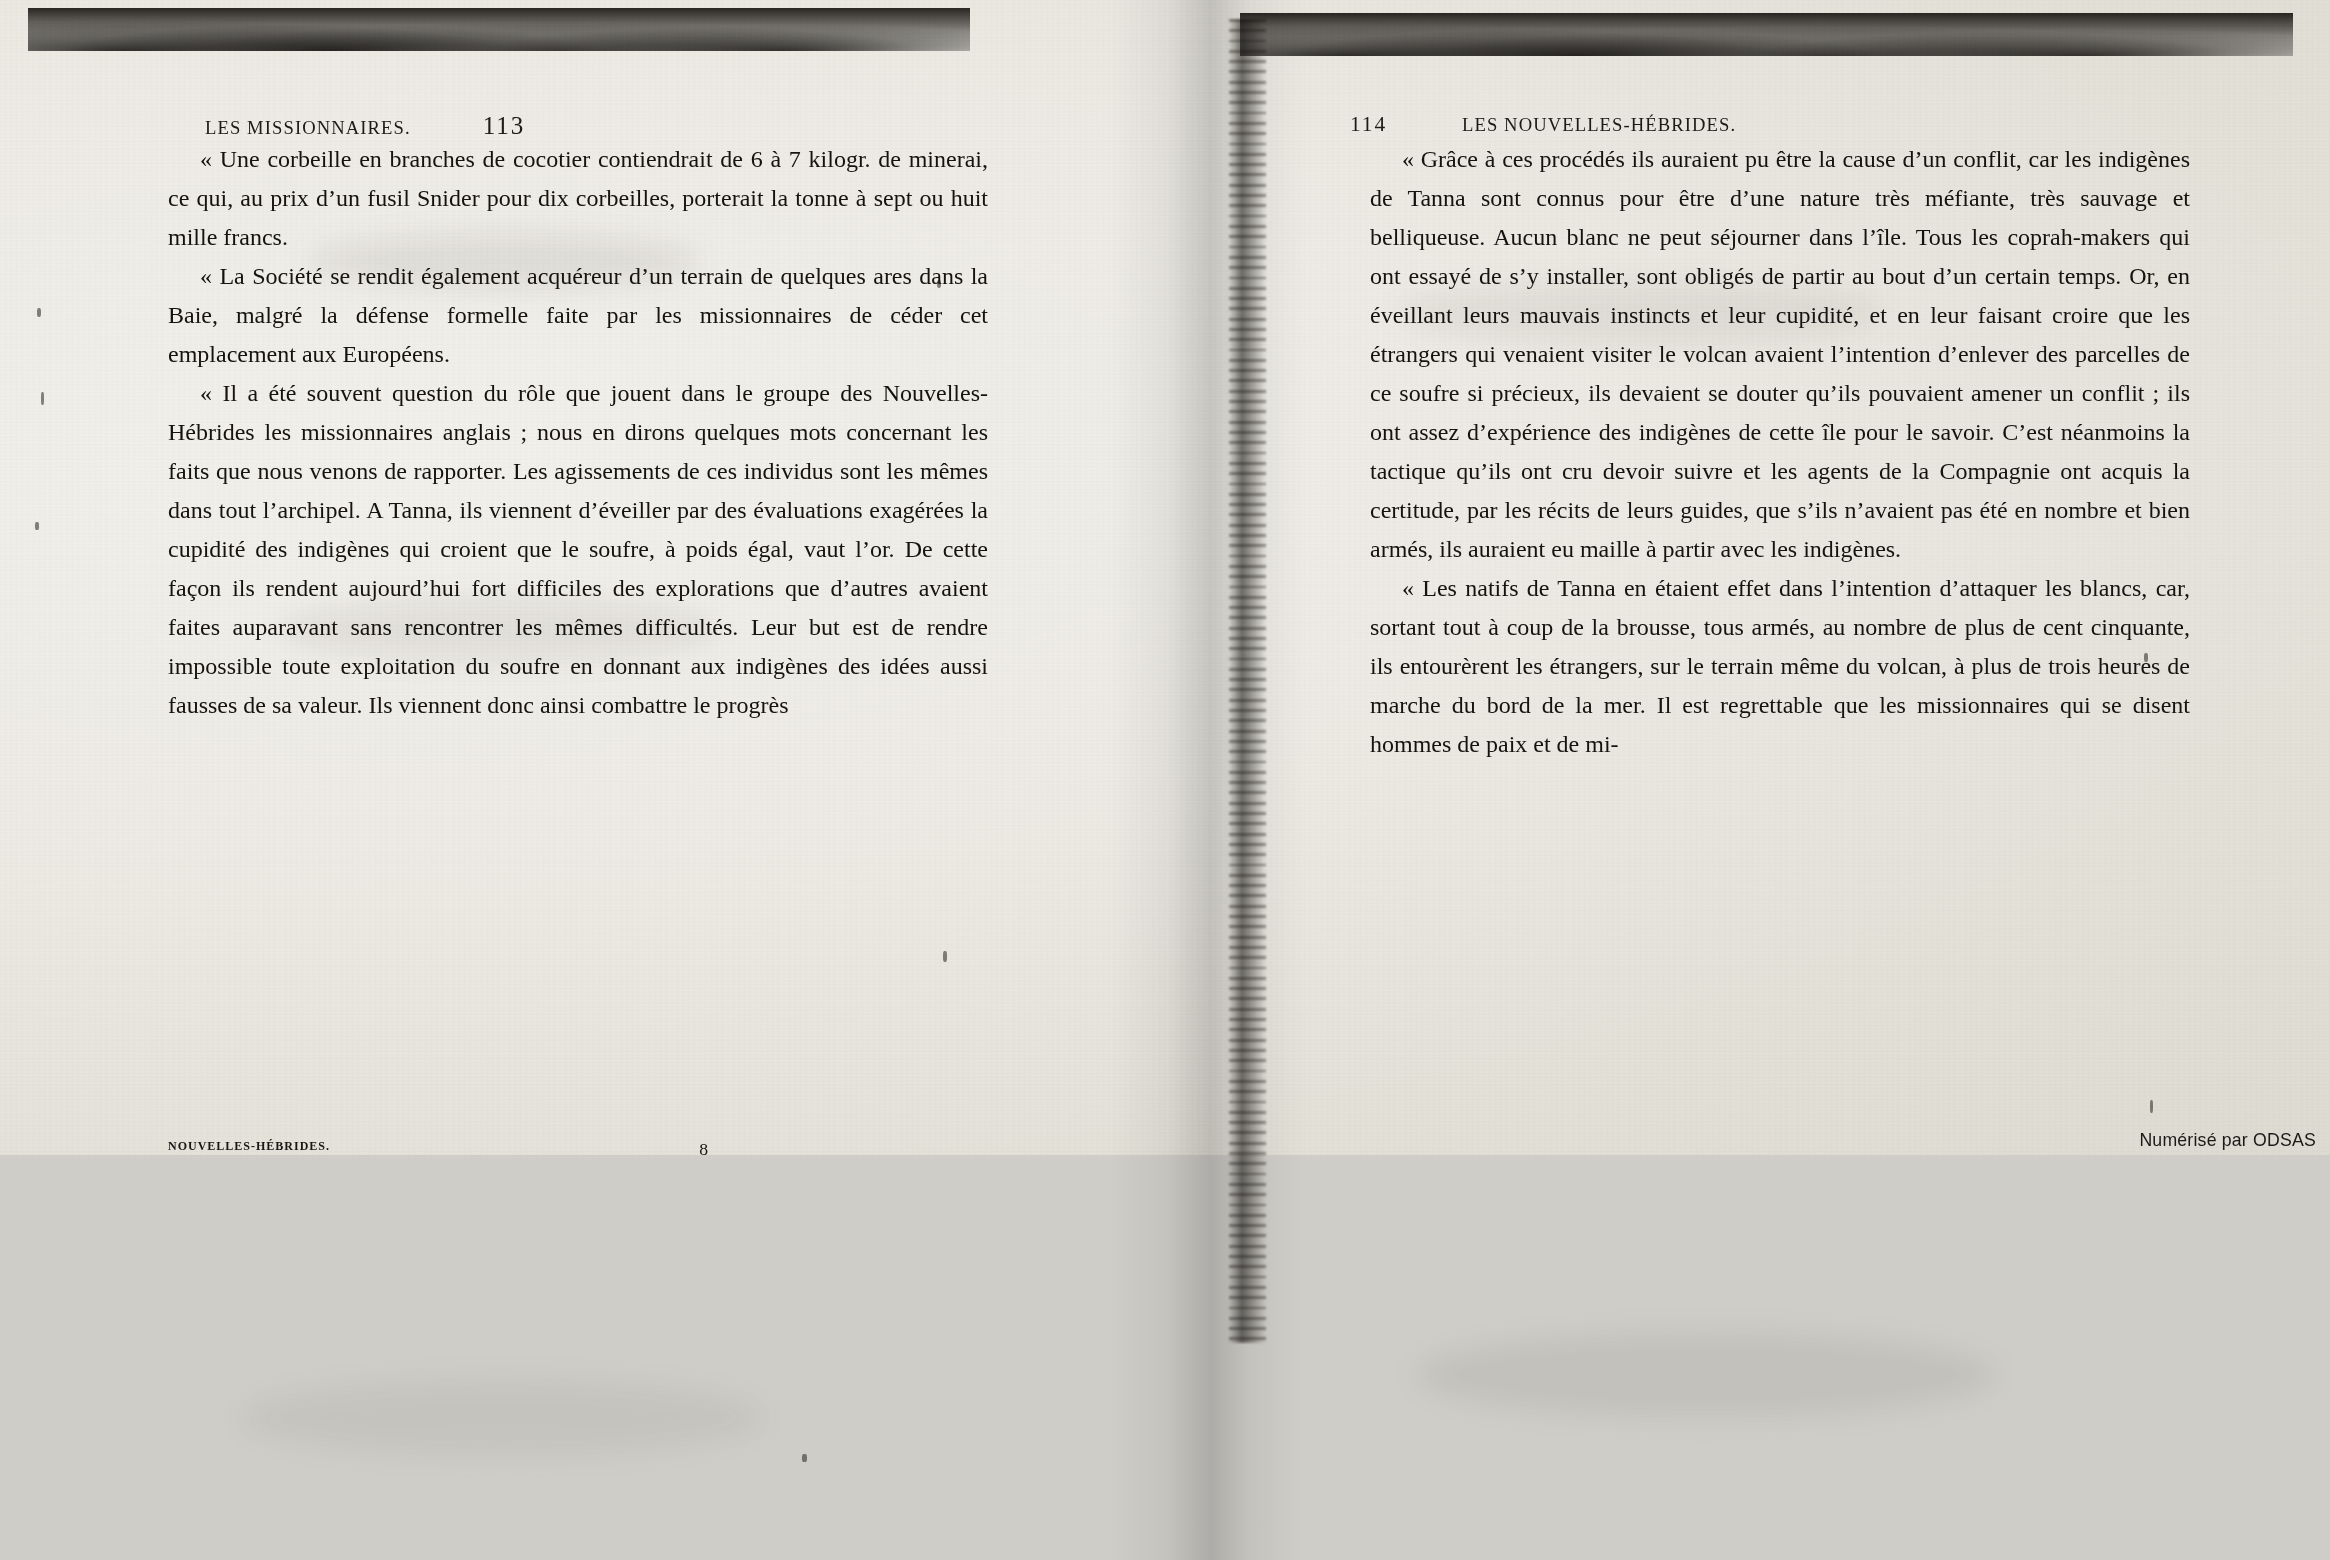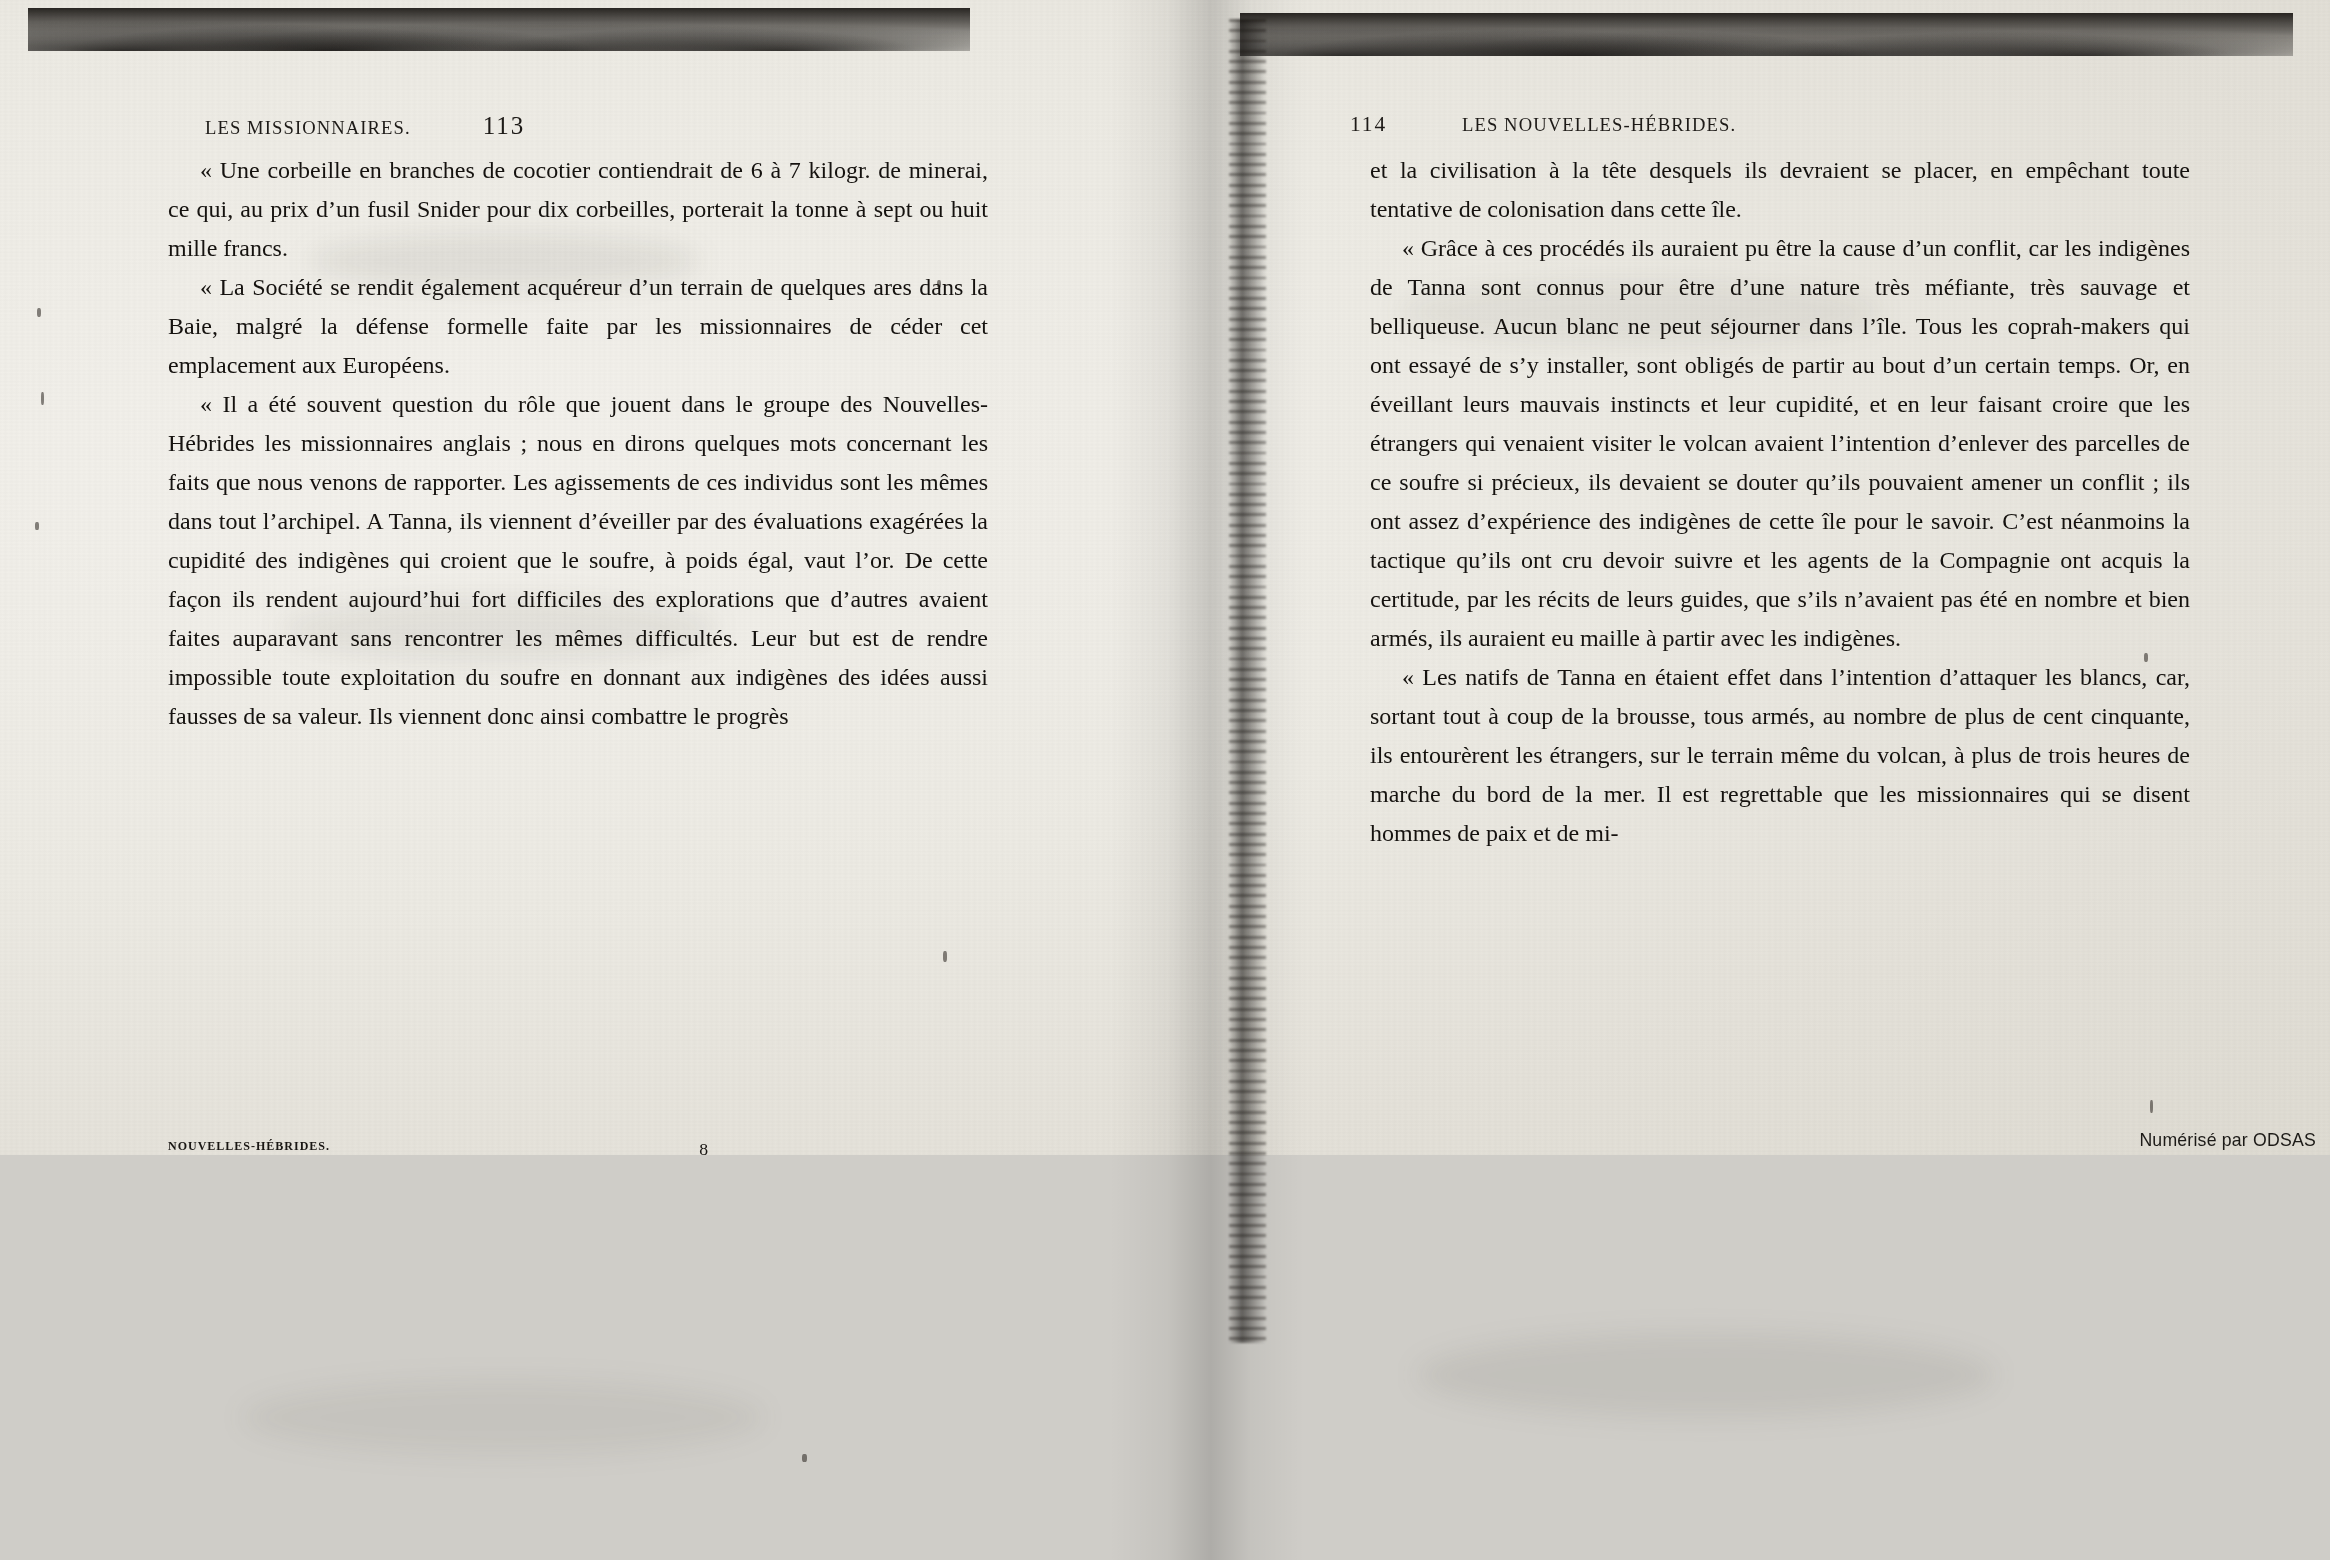--- a/index.html
+++ b/index.html
@@ -126,21 +126,21 @@
   }
   .rh-left .rh-title  { margin-left: 93px; }
   .rh-left .rh-folio  { margin-left: 72px; font-size: 25px; letter-spacing: 1.9px; }
   .rh-right .rh-folio { margin-left: 17px; font-size: 21.4px; letter-spacing: 1.9px; }
   .rh-right .rh-title { margin-left: 75px; }
 
   .rh-title { white-space: nowrap; }
 
   .textblock {
     position: absolute;
-    top: 151px;
+    top: 140px;
     width: 820px;
     font-size: 24px;
     line-height: 39px;
     color: #161310;
     text-align: justify;
     text-justify: inter-word;
   }
   .page-left  .textblock { left: 56px; }
   .page-right .textblock { left: 37px; }
 
@@ -239,21 +239,20 @@
   <div class="page page-right">
 
     <div class="running-head rh-right">
       <div class="rh-row">
         <span class="rh-folio">114</span>
         <span class="rh-title">LES NOUVELLES-HÉBRIDES.</span>
       </div>
     </div>
 
     <div class="textblock">
-      <p class="cont">et la civilisation à la tête desquels ils devraient se placer, en empêchant toute tentative de colonisation dans cette île.</p>
       <p>« Grâce à ces procédés ils auraient pu être la cause d’un conflit, car les indigènes de Tanna sont connus pour être d’une nature très méfiante, très sauvage et belliqueuse. Aucun blanc ne peut séjourner dans l’île. Tous les coprah-makers qui ont essayé de s’y installer, sont obligés de partir au bout d’un certain temps. Or, en éveillant leurs mauvais instincts et leur cupidité, et en leur faisant croire que les étrangers qui venaient visiter le volcan avaient l’intention d’enlever des parcelles de ce soufre si précieux, ils devaient se douter qu’ils pouvaient amener un conflit ; ils ont assez d’expérience des indigènes de cette île pour le savoir. C’est néanmoins la tactique qu’ils ont cru devoir suivre et les agents de la Compagnie ont acquis la certitude, par les récits de leurs guides, que s’ils n’avaient pas été en nombre et bien armés, ils auraient eu maille à partir avec les indigènes.</p>
       <p>« Les natifs de Tanna en étaient effet dans l’intention d’attaquer les blancs, car, sortant tout à coup de la brousse, tous armés, au nombre de plus de cent cinquante, ils entourèrent les étrangers, sur le terrain même du volcan, à plus de trois heures de marche du bord de la mer. Il est regrettable que les missionnaires qui se disent hommes de paix et de mi-</p>
     </div>
   </div>
 
   <div class="watermark">Numérisé par ODSAS</div>
 
 </div>
 
 

